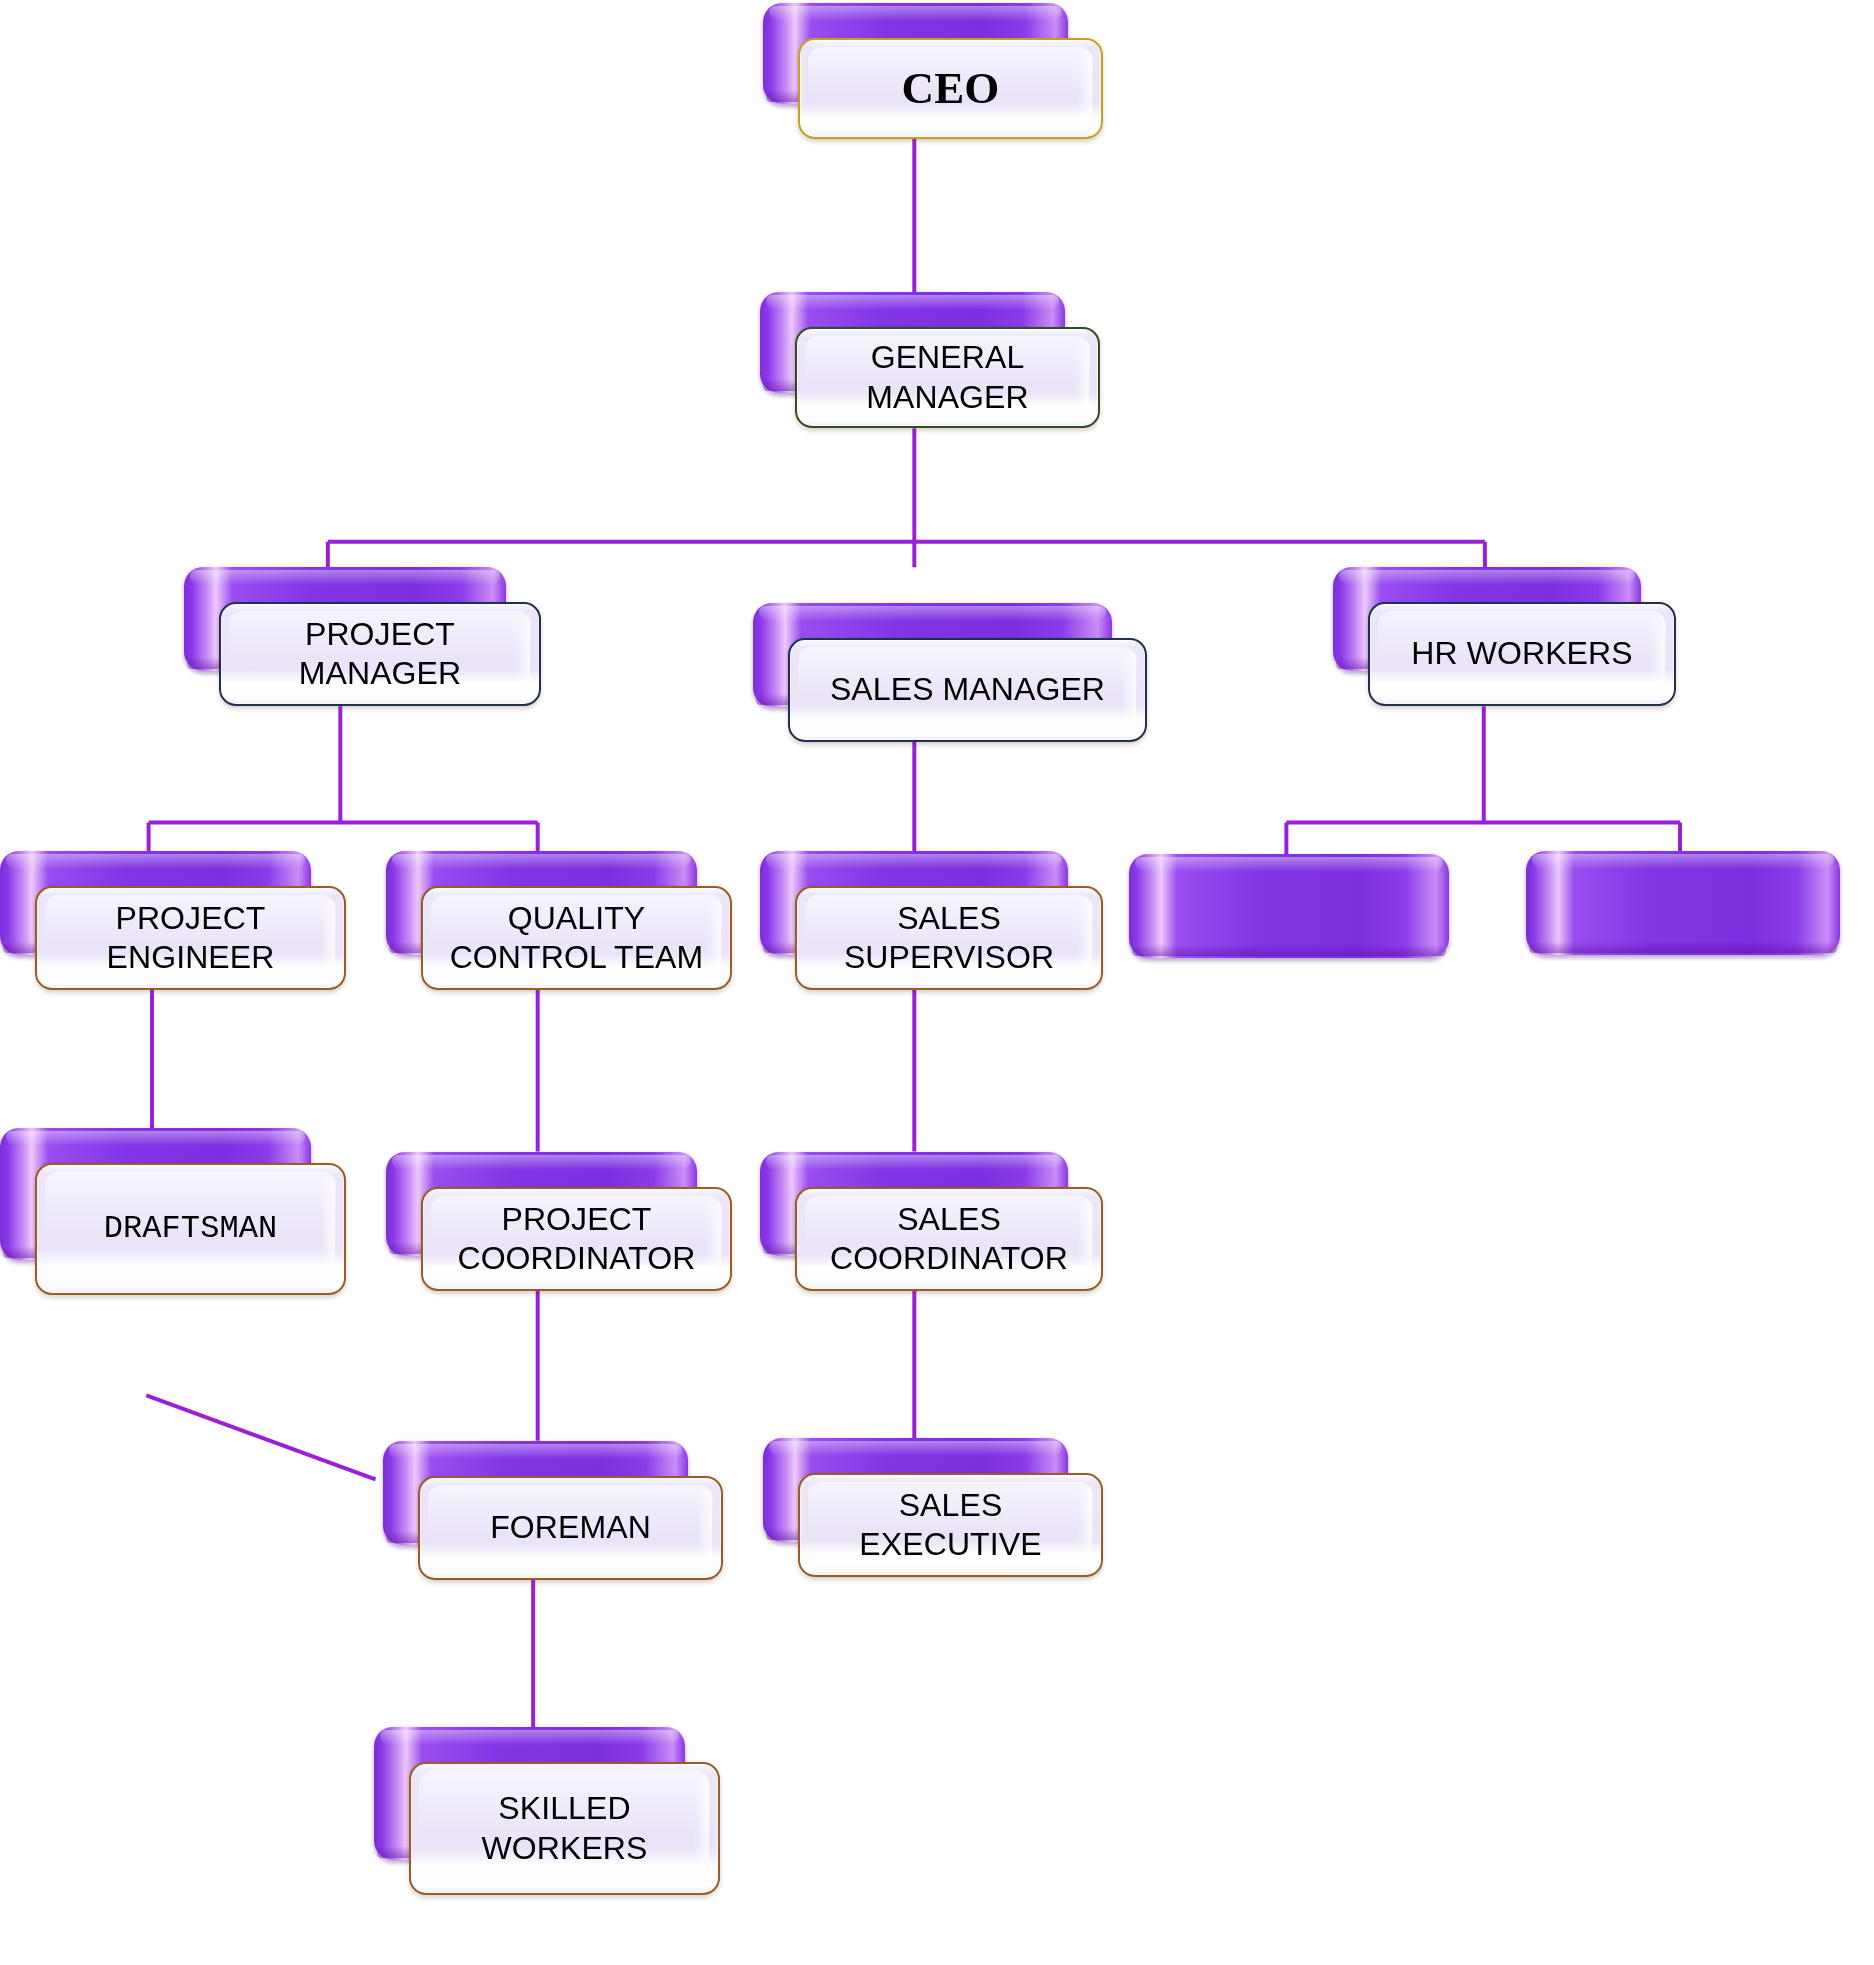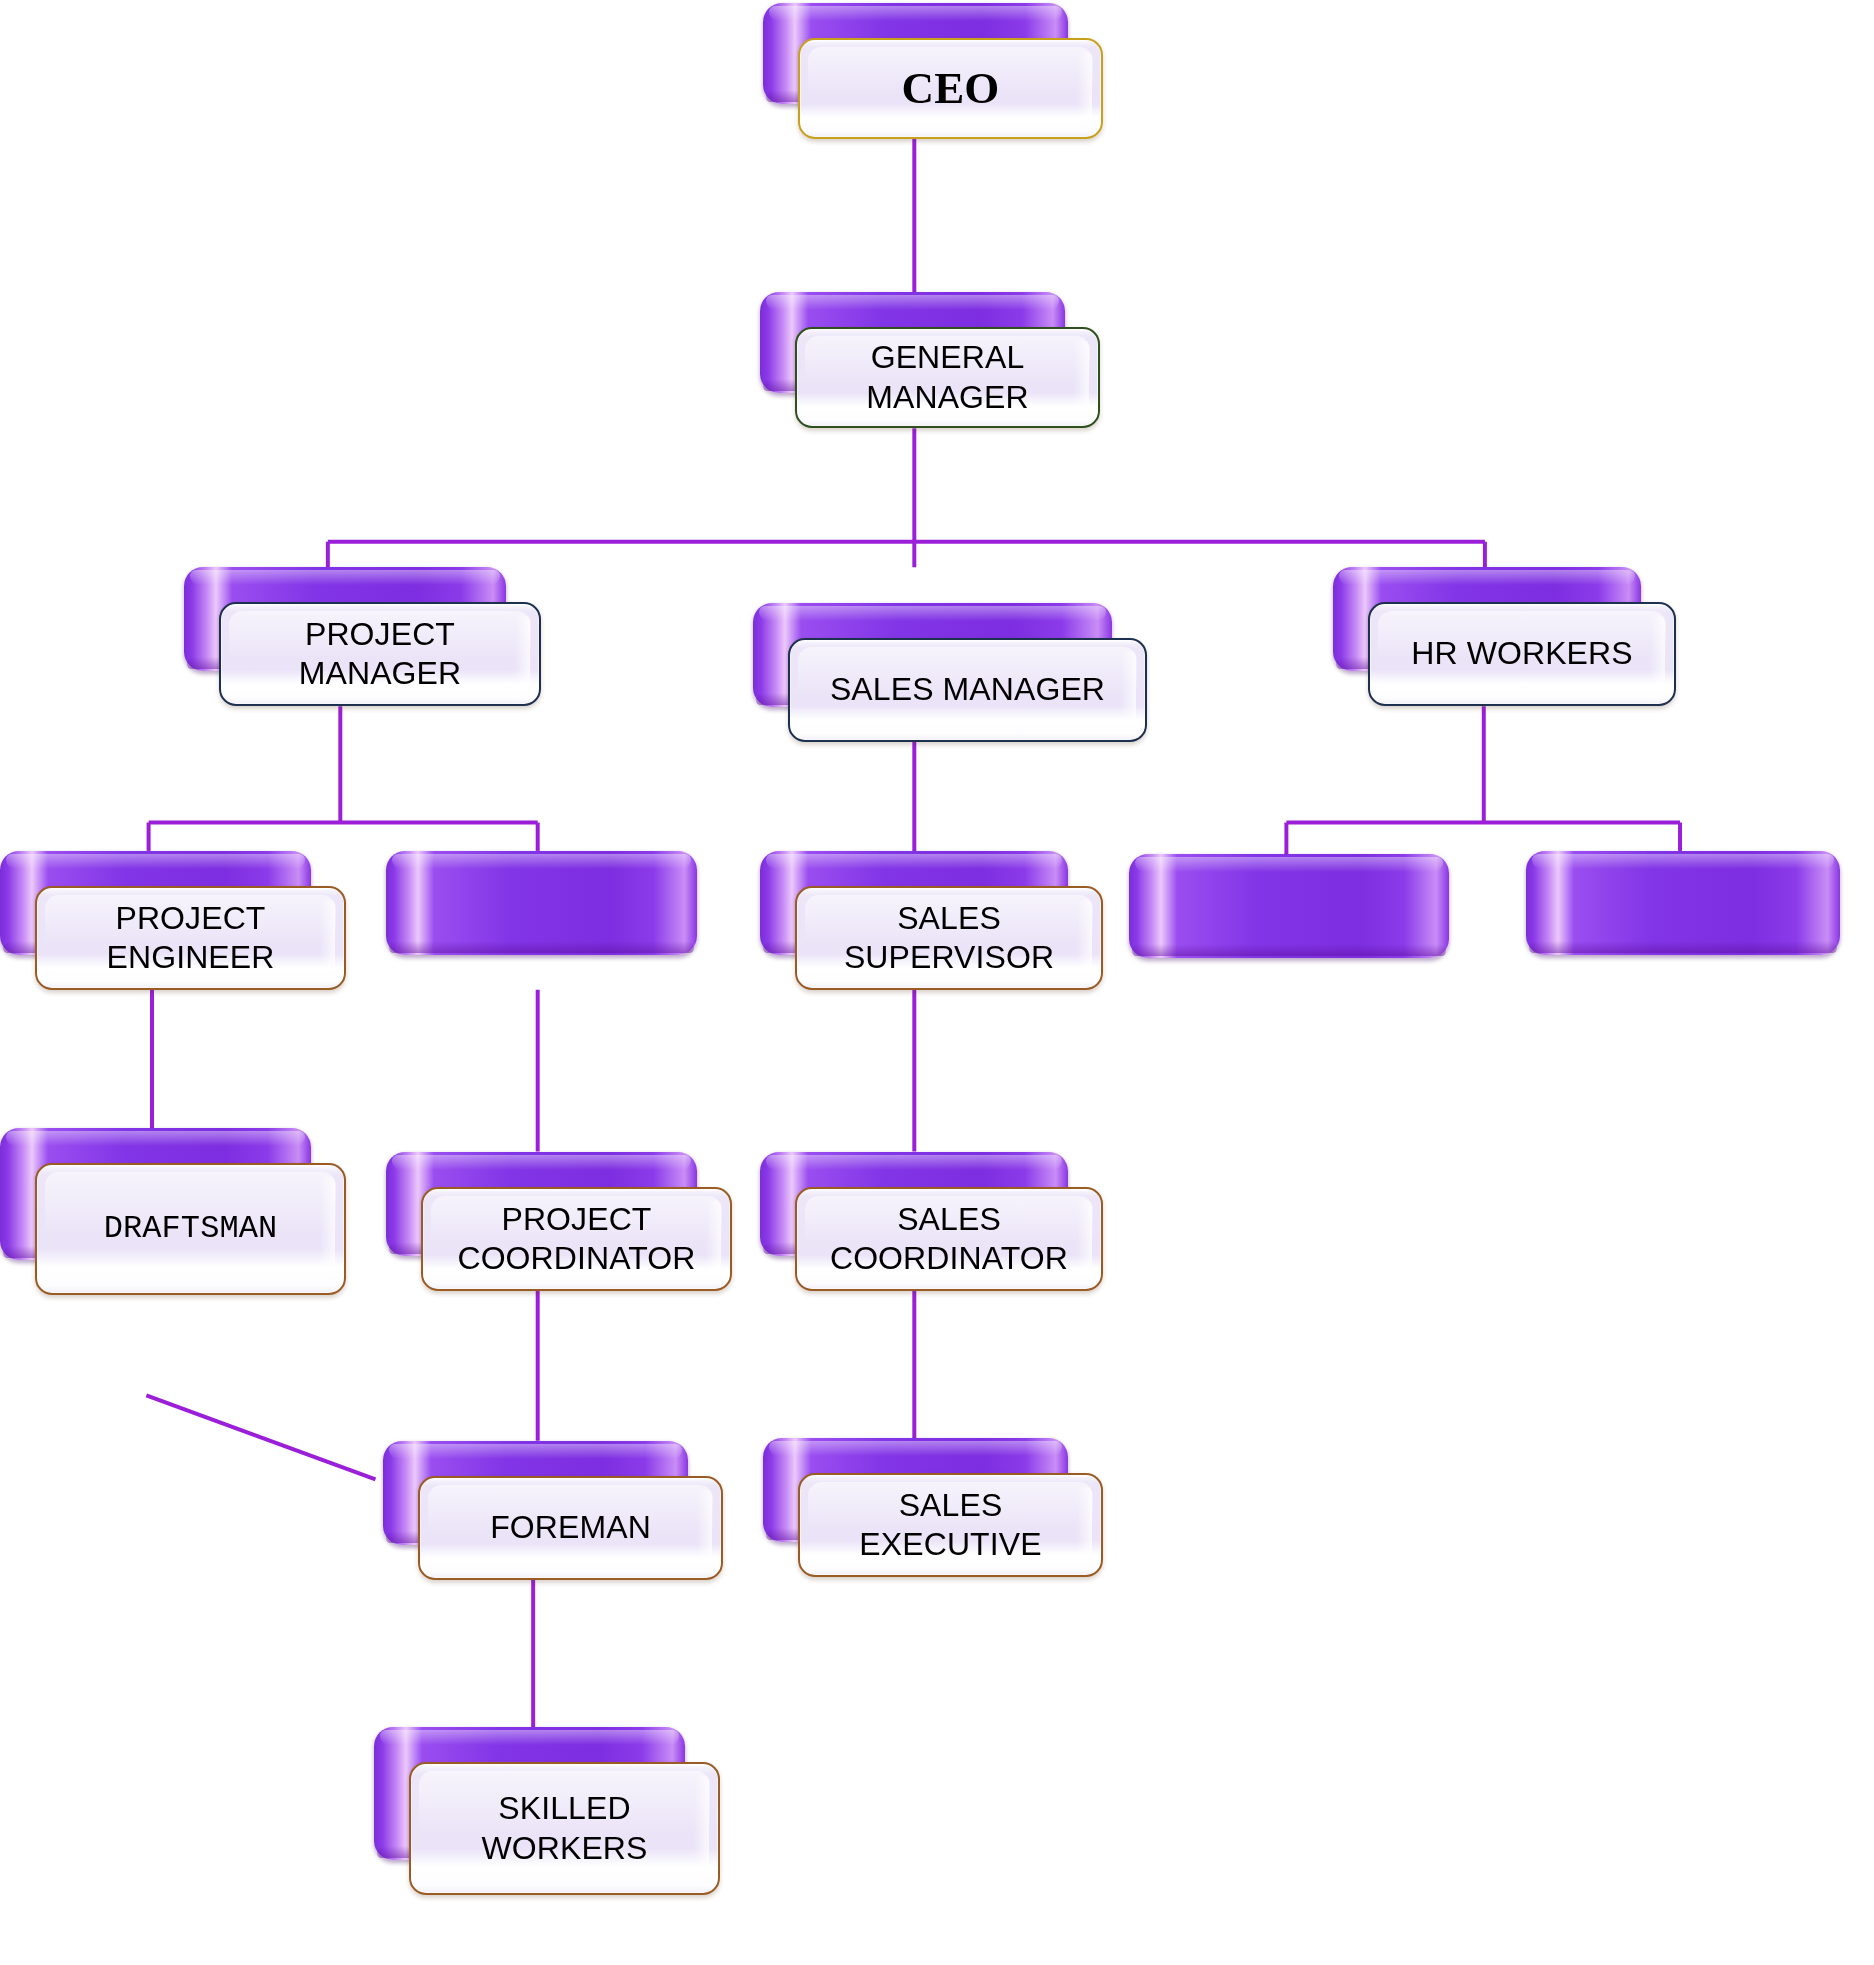--- a/index.html
+++ b/index.html
@@ -217,20 +217,24 @@
       </div>
       <div class="node bd-brown" style="left: 0px; top: 851px; width: 346px; height: 139px;">
         <div class="back"></div>
         <div class="front">
           <div class="label">PROJECT
 ENGINEER</div>
         </div>
       </div>
       <div class="node bd-brown" style="left: 386px; top: 851px; width: 346px; height: 139px;">
         <div class="back"></div>
+        <div class="front">
+          <div class="label">QUALITY
+CONTROL TEAM</div>
+        </div>
       </div>
       <div class="node bd-brown" style="left: 760px; top: 851px; width: 343px; height: 139px;">
         <div class="back"></div>
         <div class="front">
           <div class="label">SALES
 SUPERVISOR</div>
         </div>
       </div>
       <div class="node bd-brown" style="left: 1129px; top: 854px; width: 355px; height: 139px;">
         <div class="back"></div>

